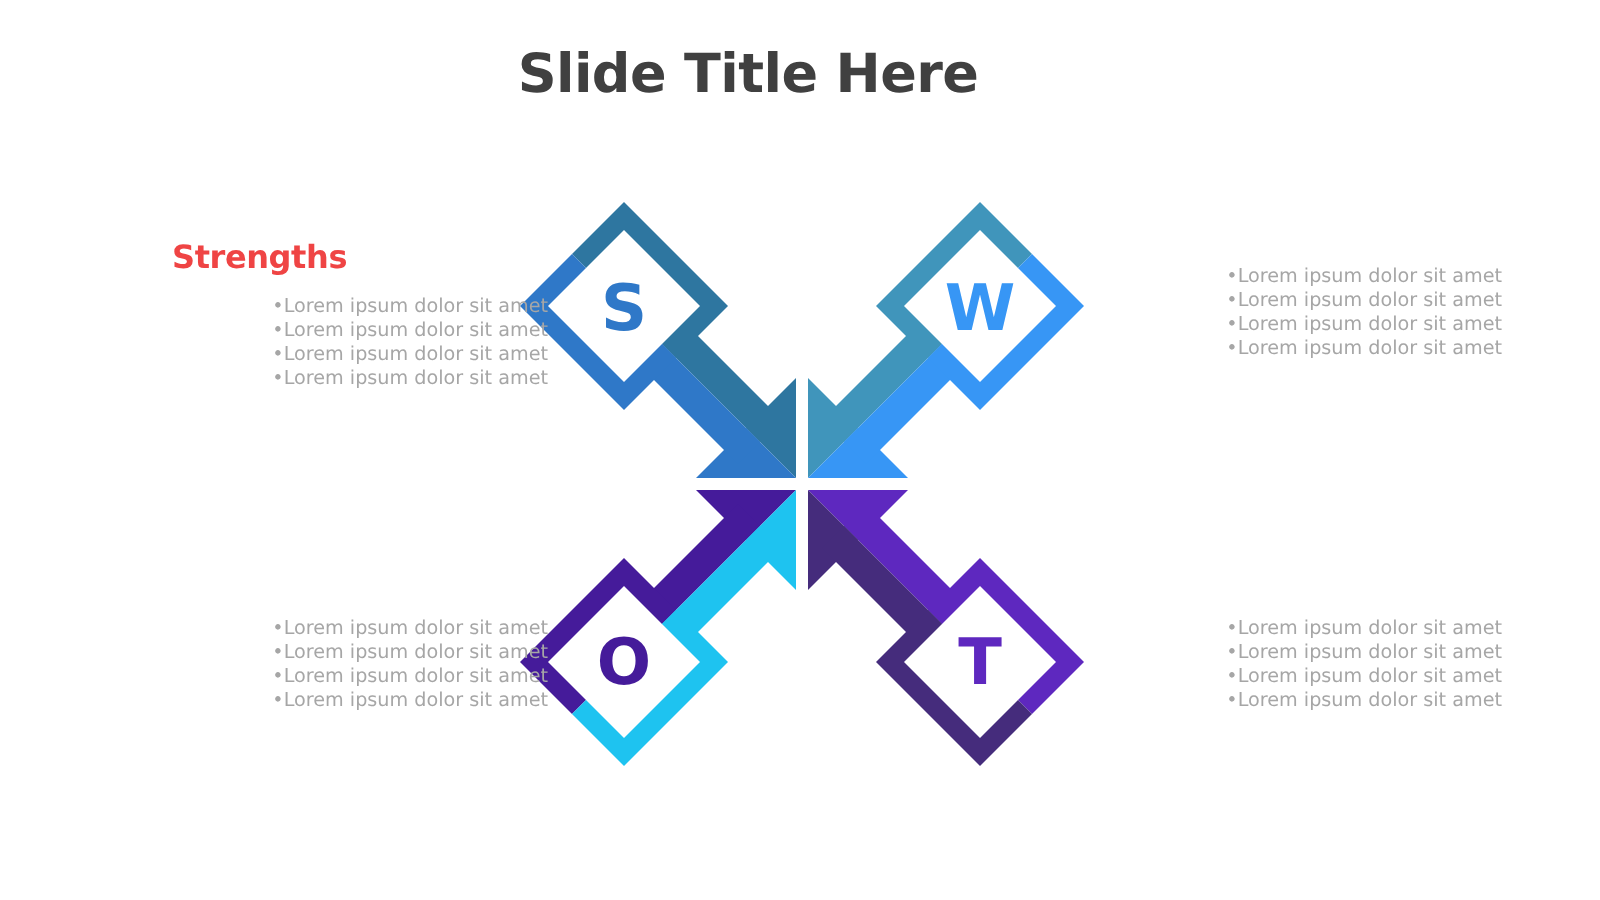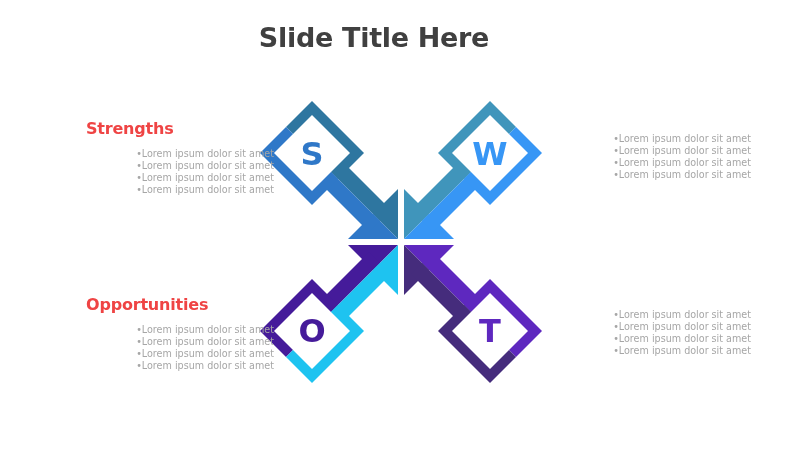--- a/index.html
+++ b/index.html
@@ -125,21 +125,20 @@
 <div class="block" style="left:563px; top:121px;">
   <ul>
     <li><span class="bullet">•</span><span>Lorem ipsum dolor sit amet</span></li>
     <li><span class="bullet">•</span><span>Lorem ipsum dolor sit amet</span></li>
     <li><span class="bullet">•</span><span>Lorem ipsum dolor sit amet</span></li>
     <li><span class="bullet">•</span><span>Lorem ipsum dolor sit amet</span></li>
   </ul>
 </div>
 
 <div class="block" style="left:86px; top:297px;">
-  <div class="heading">Opportunities</div>
   <ul>
     <li><span class="bullet">•</span><span>Lorem ipsum dolor sit amet</span></li>
     <li><span class="bullet">•</span><span>Lorem ipsum dolor sit amet</span></li>
     <li><span class="bullet">•</span><span>Lorem ipsum dolor sit amet</span></li>
     <li><span class="bullet">•</span><span>Lorem ipsum dolor sit amet</span></li>
   </ul>
 </div>
 
 <div class="block" style="left:563px; top:297px;">
   <ul>

